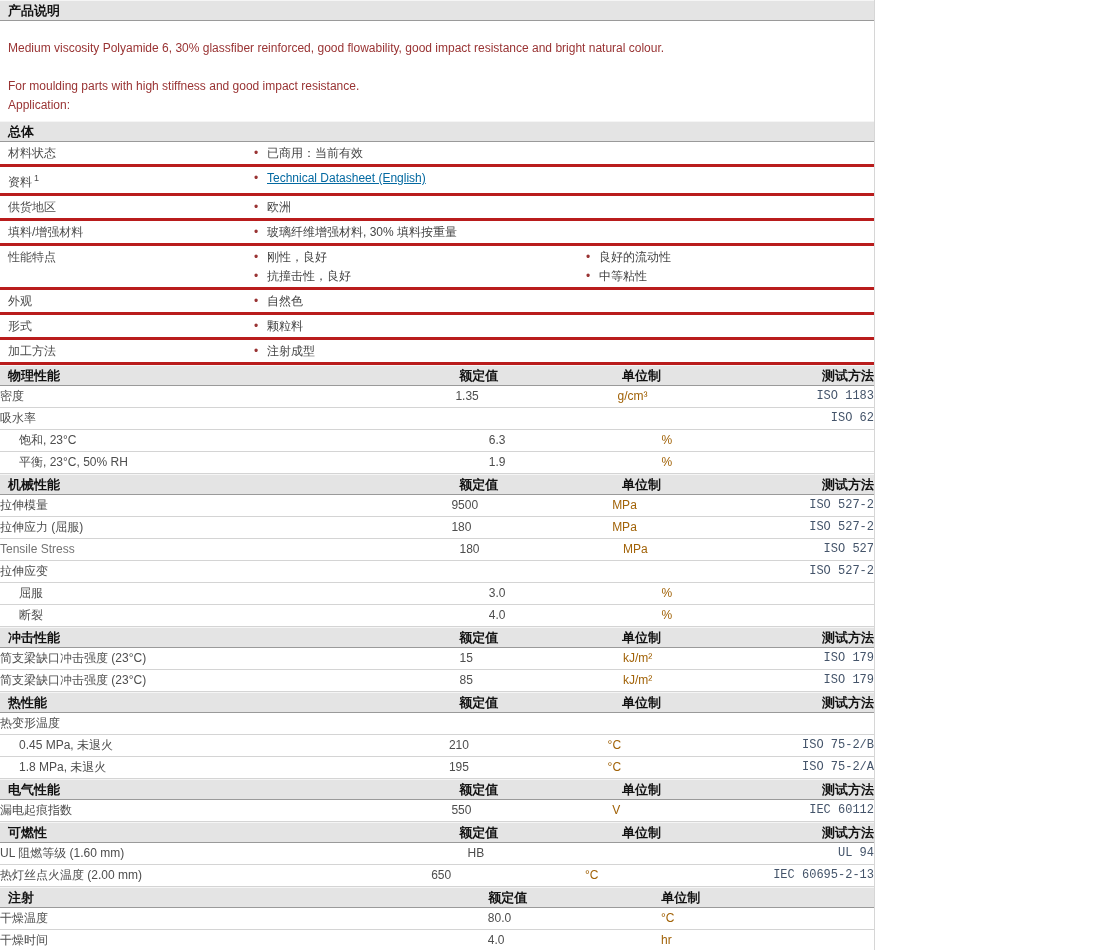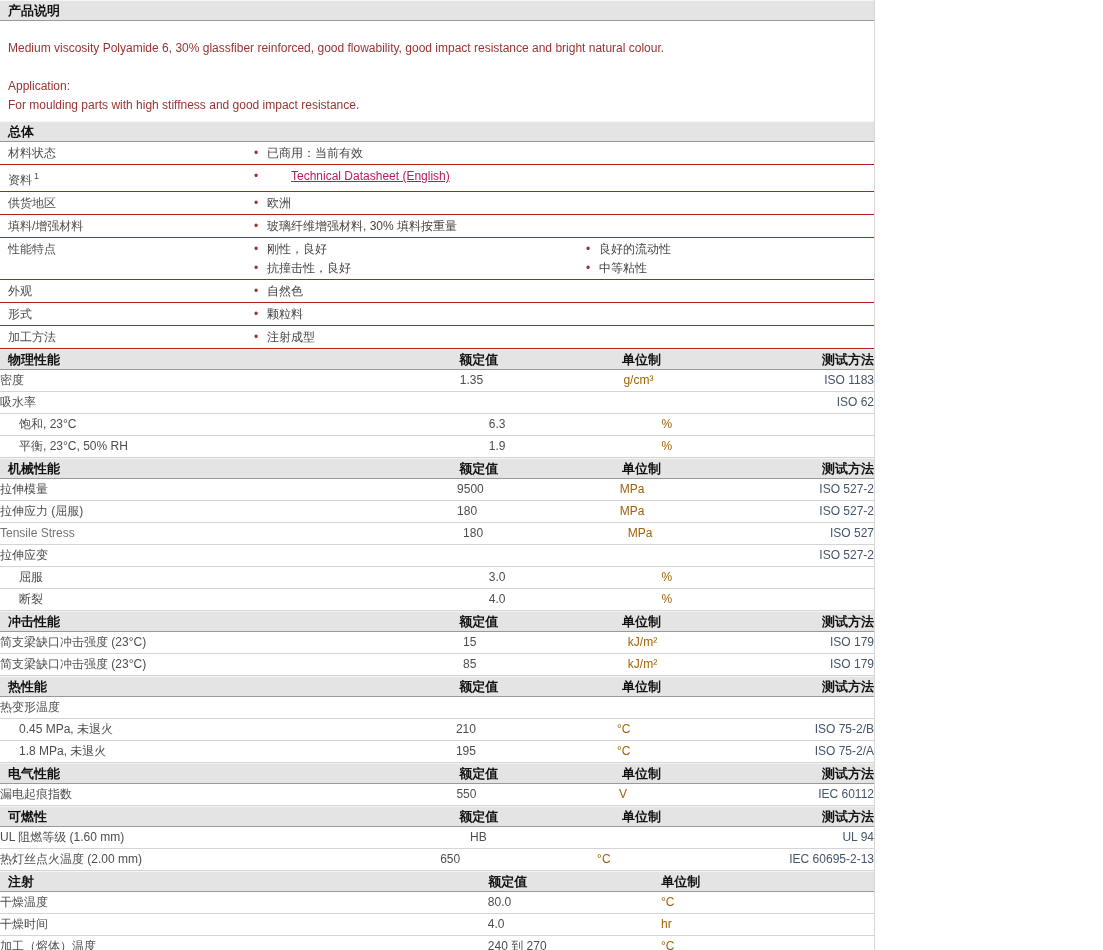--- a/index.html
+++ b/index.html
@@ -11,57 +11,57 @@
        font-weight:bold;color:#121212;font-size:13px;box-sizing:border-box;
        display:flex;align-items:center;height:21px;}
   .bar .sec-title{width:552px;padding-left:8px;box-sizing:border-box;}
 
   
   .desc{color:#993333;padding:18px 8px 6px 8px;line-height:19px;}
   .desc p{margin:0;}
   .desc .gap{height:19px;}
 
   
-  .g-row{display:flex;align-items:flex-start;border-bottom:1px solid #b91c1c;box-sizing:border-box;min-height:23px;}
+  .g-row{display:flex;align-items:flex-start;border-bottom:3px solid #b91c1c;box-sizing:border-box;min-height:23px;}
   .g-label{width:250px;box-sizing:border-box;padding:4px 0 3px 8px;line-height:15px;color:#4d4d4d;}
   .g-label sup{font-size:9px;margin-left:2px;}
   .g-col{width:332px;box-sizing:border-box;}
   .g-col2{flex:1;box-sizing:border-box;}
   .bullet-item{display:flex;padding:4px 0 0 0;line-height:15px;}
   .bullet-item:last-child{padding-bottom:3px;}
   .bullet{color:#993333;width:12px;text-align:center;margin-right:5px;flex:none;}
   .b-text{color:#444;}
-  .g-link{color:#be185d;cursor:pointer;margin-left:24px;}
+  .g-link{color:#0369a1;cursor:pointer;}
 
   
   .p-row{display:flex;border-bottom:1px solid #d4d4d4;height:21px;line-height:21px;box-sizing:content-box;}
   .p-label{width:552px;box-sizing:border-box;padding-left:0;color:#4d4d4d;white-space:nowrap;overflow:hidden;}
   .p-label.ind{padding-left:19px;}
   .p-label.en{color:#737373;}
   .p-value{width:188px;text-align:left;color:#4d4d4d;white-space:nowrap;}
   .p-unit{width:248px;box-sizing:border-box;padding-left:7px;color:#a16207;white-space:nowrap;}
-  .p-method{flex:1;color:#44546a;white-space:nowrap;}
+  .p-method{flex:1;color:#44546a;white-space:nowrap;font-family:Liberation Mono, monospace;}
   .bar .p-value,.bar .p-unit,.bar .p-method{font-weight:bold;color:#121212;}
 
   .bottom-bar{height:3px;background:#a5c3e0;}
 </style>
 </head>
 <body>
 
 <div class="page">
 
   <div class="bar">
     <span class="sec-title">产品说明</span>
   </div>
 
   <div class="desc">
     <p>Medium viscosity Polyamide 6, 30% glassfiber reinforced, good flowability, good impact resistance and bright natural colour.</p>
     <div class="gap"></div>
+    <p>For moulding parts with high stiffness and good impact resistance.</p>
     <p>Application:</p>
-    <p>For moulding parts with high stiffness and good impact resistance.</p>
   </div>
 
   <div class="bar">
     <span class="sec-title">总体</span>
   </div>
 
   <div id="general-rows">
       <div class="g-row">
         <div class="g-label"><span>材料状态</span></div>
         <div class="g-col">

